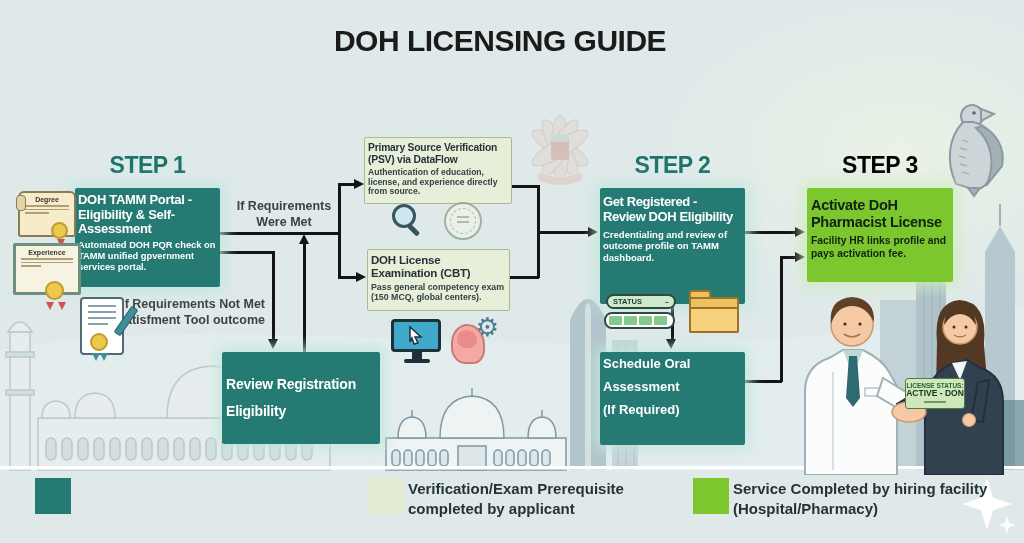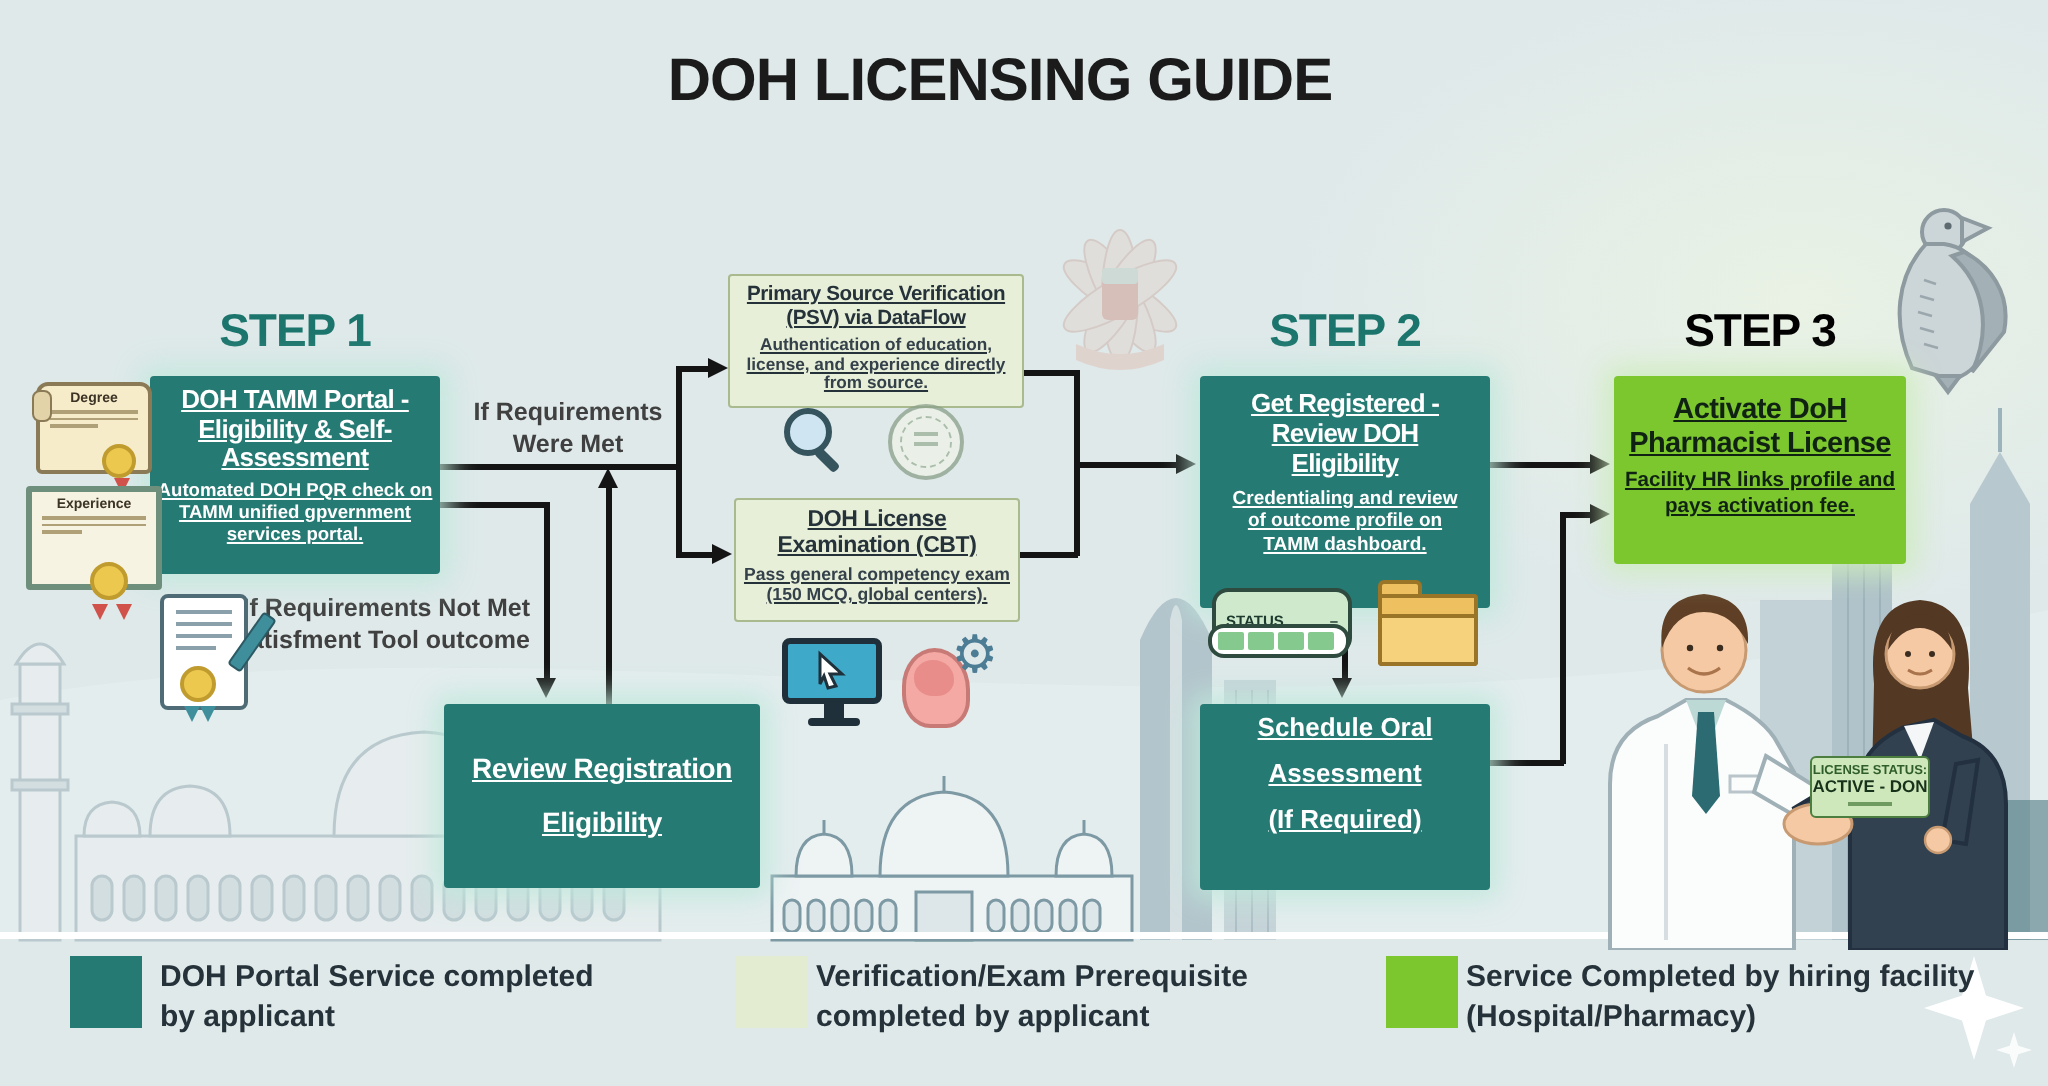--- a/index.html
+++ b/index.html
@@ -10,21 +10,21 @@
   }
   .abs{position:absolute;}
   
   .title{left:0;top:26px;width:1000px;text-align:center;color:#1b1b1b;
     font-weight:800;font-size:30px;line-height:1.02;letter-spacing:-.5px;}
   
   .stephdr{font-weight:800;font-size:23px;text-align:center;letter-spacing:-.5px;}
   .hdr-teal{color:#1c756d}
   .hdr-green{color:#000000}
   
-  .box{box-sizing:border-box;text-align:center;border-radius:2px;text-decoration:underline;}
+  .box{box-sizing:border-box;text-align:left;border-radius:2px;}
   .box-teal{background:#257a73;color:#ffffff;box-shadow:0 0 14px 5px rgba(190,232,218,.85);}
   .box-pale{background:#e7efd8;color:#26323a;border:1px solid #a9ba8e;}
   .box-green{background:#7cc62e;color:#102313;box-shadow:0 0 14px 5px rgba(205,236,190,.9);}
   .bt{font-weight:800;}
   .bd{font-weight:600;}
   
   .ln{position:absolute;background:#141414;}
   .ar-r{position:absolute;width:0;height:0;border-top:5.5px solid transparent;border-bottom:5.5px solid transparent;border-left:10px solid #141414;}
   .ar-d{position:absolute;width:0;height:0;border-left:5.5px solid transparent;border-right:5.5px solid transparent;border-top:10px solid #141414;}
   .ar-u{position:absolute;width:0;height:0;border-left:5.5px solid transparent;border-right:5.5px solid transparent;border-bottom:10px solid #141414;}
@@ -257,21 +257,21 @@
 
   <div class="abs box box-pale" style="left:367px;top:249px;width:143px;height:62px;padding:4px 3px;">
     <div class="bt" style="font-size:11.5px;line-height:1.12;letter-spacing:-.2px;">DOH License Examination (CBT)</div>
     <div class="bd" style="font-size:8.8px;line-height:1.15;margin-top:2px;color:#34414a;">Pass general competency exam (150 MCQ, global centers).</div>
   </div>
 
   <div class="abs box box-teal" style="left:222px;top:352px;width:158px;height:92px;display:flex;align-items:center;justify-content:center;padding:4px;">
     <div class="bt" style="font-size:14px;line-height:1.9;letter-spacing:-.2px;">Review Registration Eligibility</div>
   </div>
 
-  <div class="abs box box-teal" style="left:600px;top:188px;width:145px;height:116px;padding:7px 14px;">
+  <div class="abs box box-teal" style="left:600px;top:188px;width:145px;height:116px;padding:7px 3px;">
     <div class="bt" style="font-size:13px;line-height:1.15;letter-spacing:-.4px;">Get Registered - Review DOH Eligibility</div>
     <div class="bd" style="font-size:9.5px;line-height:1.2;margin-top:4px;">Credentialing and review of outcome profile on TAMM dashboard.</div>
   </div>
 
   <div class="abs box box-teal" style="left:600px;top:352px;width:145px;height:93px;padding:4px 3px;">
     <div class="bt" style="font-size:13px;">Schedule Oral</div>
     <div class="bt" style="font-size:13px;margin-top:8px;">Assessment</div>
     <div class="bt" style="font-size:13px;margin-top:8px;">(If Required)</div>
   </div>
 
@@ -332,39 +332,38 @@
     <div style="width:10px;height:7px;background:#20303a;margin:0 auto;"></div>
     <div style="width:26px;height:3.5px;background:#20303a;margin:0 auto;border-radius:2px;"></div>
   </div>
 
   <div class="abs" style="left:449px;top:318px;width:48px;height:48px;">
     <div style="position:absolute;left:2px;top:6px;width:34px;height:40px;background:#f4a9a4;border:2px solid #c87a76;border-radius:55% 60% 40% 48%;box-sizing:border-box;"></div>
     <div style="position:absolute;left:8px;top:12px;width:20px;height:18px;background:#e88d89;border-radius:50% 55% 45% 50%;"></div>
     <div style="position:absolute;right:-2px;top:-4px;font-size:26px;line-height:1;color:#4d7d95;">⚙</div>
   </div>
 
-  <div class="abs statuspill" style="left:606px;top:294px;width:70px;height:33px;">
+  <div class="abs statuspill" style="left:606px;top:294px;width:70px;height:15px;">
     <span>STATUS</span>
       <span>–</span>
   </div>
   <div class="abs pbar" style="left:604px;top:312px;width:71px;height:17px;">
     <div class="pseg"></div>
     <div class="pseg"></div>
     <div class="pseg"></div>
     <div class="pseg"></div>
   </div>
 
   <div class="abs" style="left:689px;top:290px;width:50px;height:45px;">
     <div style="position:absolute;left:0;top:0;width:22px;height:10px;background:#eec05f;border:2px solid #9a7427;border-radius:3px 3px 0 0;box-sizing:border-box;"></div>
     <div style="position:absolute;left:0;top:7px;width:50px;height:36px;background:#eec05f;border:2px solid #9a7427;border-radius:2px;box-sizing:border-box;"></div>
     <div style="position:absolute;left:0;top:17px;width:50px;height:26px;background:#f6d27d;border:2px solid #9a7427;border-radius:2px;box-sizing:border-box;"></div>
   </div>
 
   <div class="abs lg-sw" style="left:35px;top:478px;background:#257a73;"></div>
-  <div class="abs lg-tx" style="left:80px;top:479px;width:235px;">DOH Portal Service completed by applicant</div>
 
   <div class="abs lg-sw" style="left:368px;top:478px;background:#e3ecd0;"></div>
   <div class="abs lg-tx" style="left:408px;top:479px;width:240px;">Verification/Exam Prerequisite completed by applicant</div>
 
   <div class="abs lg-sw" style="left:693px;top:478px;background:#7cc62e;"></div>
   <div class="abs lg-tx" style="left:733px;top:479px;width:260px;">Service Completed by hiring facility (Hospital/Pharmacy)</div>
 
 </div>
 
 </body></html>

